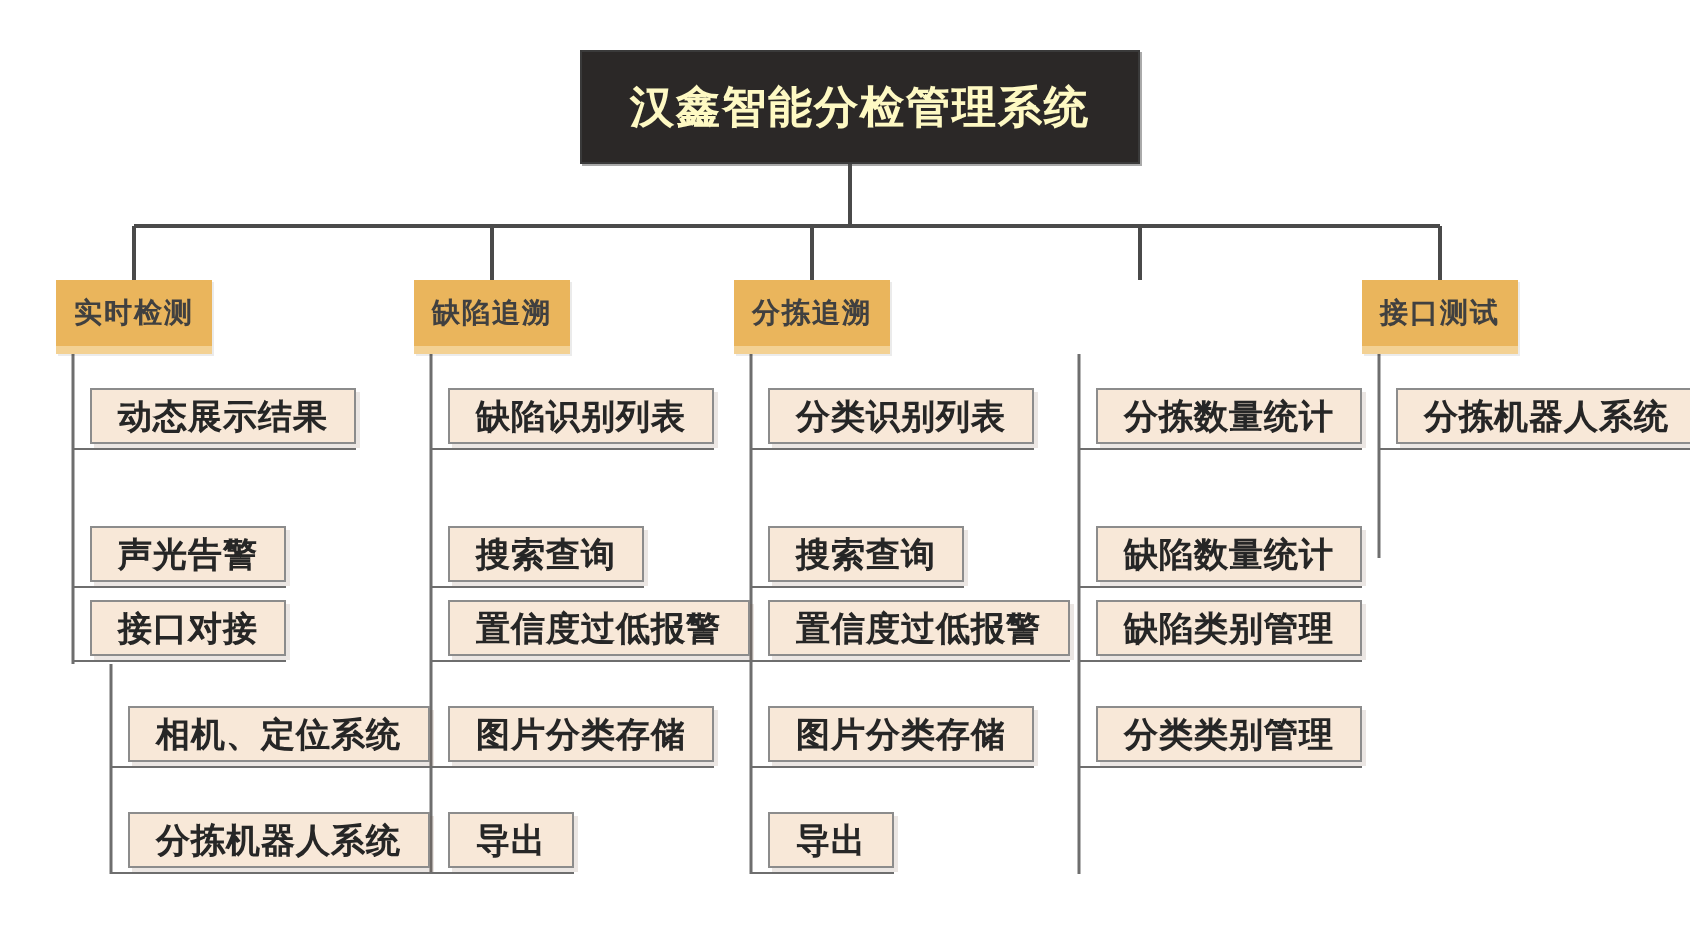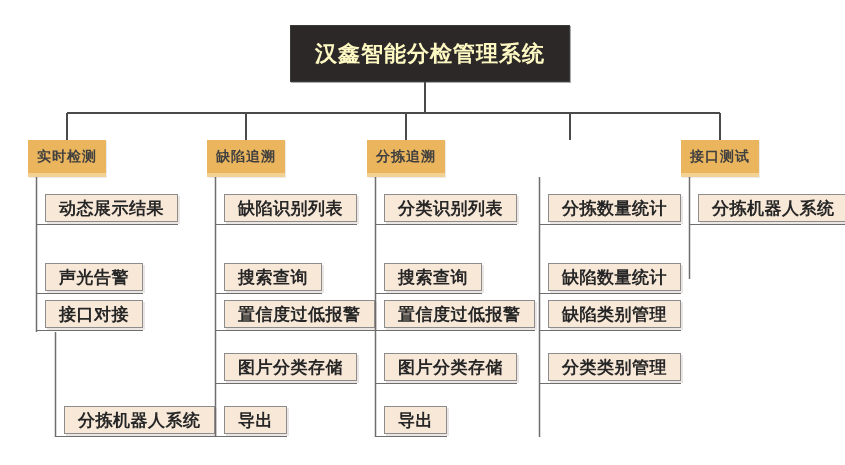--- a/index.html
+++ b/index.html
@@ -89,20 +89,23 @@
 
   <div class="node-row cx1 r1">
     <div class="node">动态展示结果</div>
   </div>
   <div class="node-row cx1 r2">
     <div class="node">声光告警</div>
   </div>
   <div class="node-row cx1 r3">
     <div class="node">接口对接</div>
   </div>
+  <div class="node-row cx1s r4">
+    <div class="node">相机、定位系统</div>
+  </div>
   <div class="node-row cx1s r5">
     <div class="node">分拣机器人系统</div>
   </div>
 
   <div class="node-row cx2 r1">
     <div class="node">缺陷识别列表</div>
   </div>
   <div class="node-row cx2 r2">
     <div class="node">搜索查询</div>
   </div>

